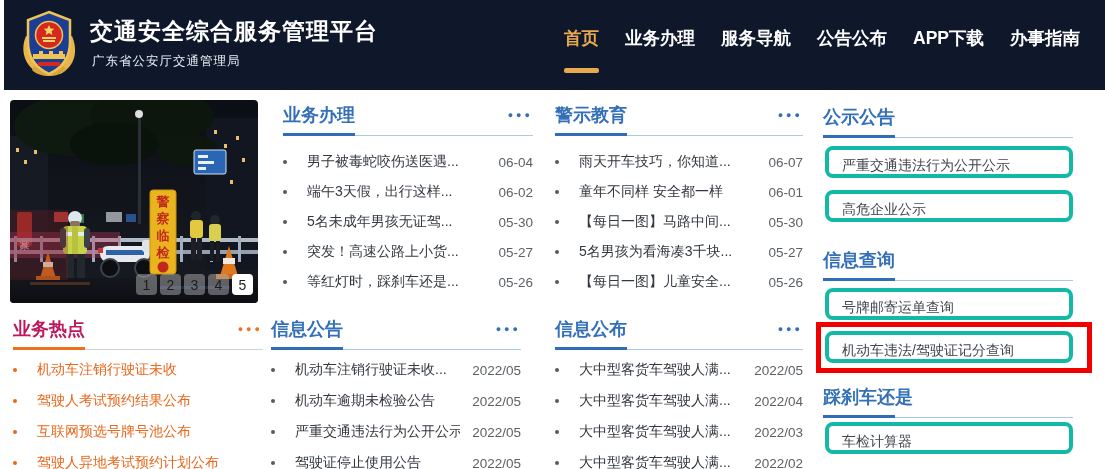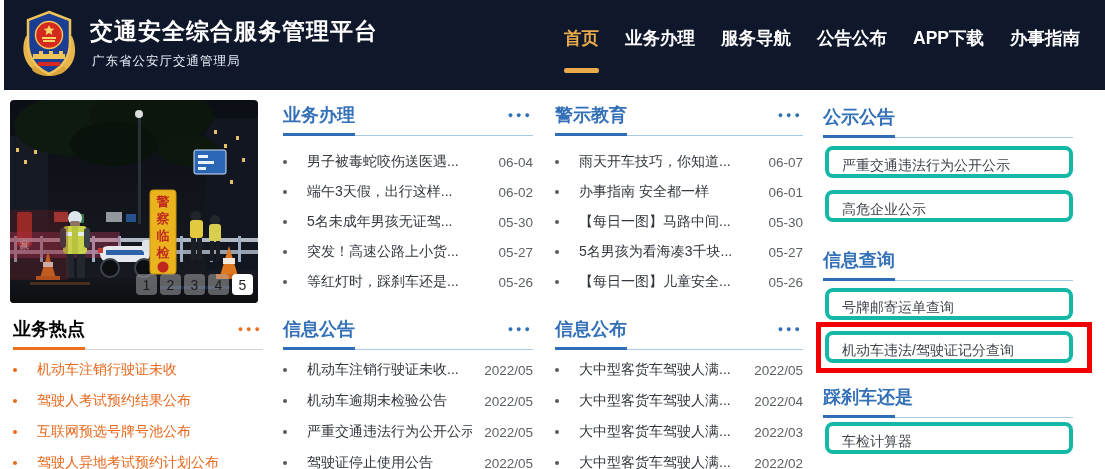--- a/index.html
+++ b/index.html
@@ -30,21 +30,21 @@
   .sec-title { font-size:18px; font-weight:700; color:#3370b7; line-height:22px; }
   .more { position:absolute; top:6px; right:0; color:#3370b7; font-size:9px; font-weight:700; letter-spacing:3px; cursor:pointer; }
   .hline { position:absolute; left:0; top:31px; width:100%; height:1px; background:#a9c9e9; }
   .hline::before { content:""; position:absolute; left:0; top:-2px; width:72px; height:3px; background:#2f6eb5; }
   .sec ul { position:absolute; left:0; width:100%; list-style:none; }
   .sec li { display:flex; align-items:center; height:20px; margin-bottom:10px; cursor:pointer;gap:12px; }
   .sec li.pitch31 { margin-bottom:11px; }
   .dot { flex:0 0 4px; width:4px; height:4px; border-radius:50%; background:#565b61; margin-right:8px; }
   .itxt { font-size:14px; color:#33383f; white-space:nowrap; overflow:hidden; }
   .idate { margin-left:auto; font-size:13.5px; color:#5c6166; }
-  .theme-orange .sec-title { color:#000000; }
+  .theme-orange .sec-title { color:#be185d; }
   .theme-orange .more { color:#f0731f; }
   .theme-orange .hline { background:#ccd3da; }
   .theme-orange .hline::before { background:#ee6f1c; }
   .theme-orange .dot { background:#e8681c; }
   .theme-orange .itxt { color:#e8681c; }
 
   
   .side-head { position:absolute; left:823px; width:250px; }
   .side-btn { position:absolute; left:825px; width:248px; height:32px; border:4px solid #14b8a6; border-radius:8px; background:#fff; font-size:14px; color:#40454e; line-height:30px; padding-left:13px; text-align:left; cursor:pointer; font-family:inherit; white-space:nowrap; }
   .red-box { position:absolute; left:816px; top:322px; width:276px; height:51px; border:5px solid #f20000; z-index:5; pointer-events:none; }
@@ -256,21 +256,21 @@
     <span class="more">●●●</span>
     <div class="hline"></div>
     <ul style="top:48px;">
       <li>
           <span class="dot"></span>
           <span class="itxt">雨天开车技巧，你知道...</span>
           <span class="idate">06-07</span>
         </li>
       <li>
           <span class="dot"></span>
-          <span class="itxt">办事指南 安全都一样</span>
+          <span class="itxt">童年不同样 安全都一样</span>
           <span class="idate">06-01</span>
         </li>
       <li>
           <span class="dot"></span>
           <span class="itxt">【每日一图】马路中间...</span>
           <span class="idate">05-30</span>
         </li>
       <li>
           <span class="dot"></span>
           <span class="itxt">5名男孩为看海凑3千块...</span>
@@ -301,21 +301,21 @@
           <span class="dot"></span>
           <span class="itxt">互联网预选号牌号池公布</span>
         </li>
       <li class="pitch31">
           <span class="dot"></span>
           <span class="itxt">驾驶人异地考试预约计划公布</span>
         </li>
     </ul>
   </section>
 
-  <section class="sec" style="left:283px; top:318px; width:250px; height:151px;">
+  <section class="sec" style="left:271px; top:318px; width:250px; height:151px;">
     <div class="sec-title">信息公告</div>
     <span class="more">●●●</span>
     <div class="hline"></div>
     <ul style="top:42px;">
       <li class="pitch31">
           <span class="dot"></span>
           <span class="itxt">机动车注销行驶证未收...</span>
           <span class="idate">2022/05</span>
         </li>
       <li class="pitch31">

